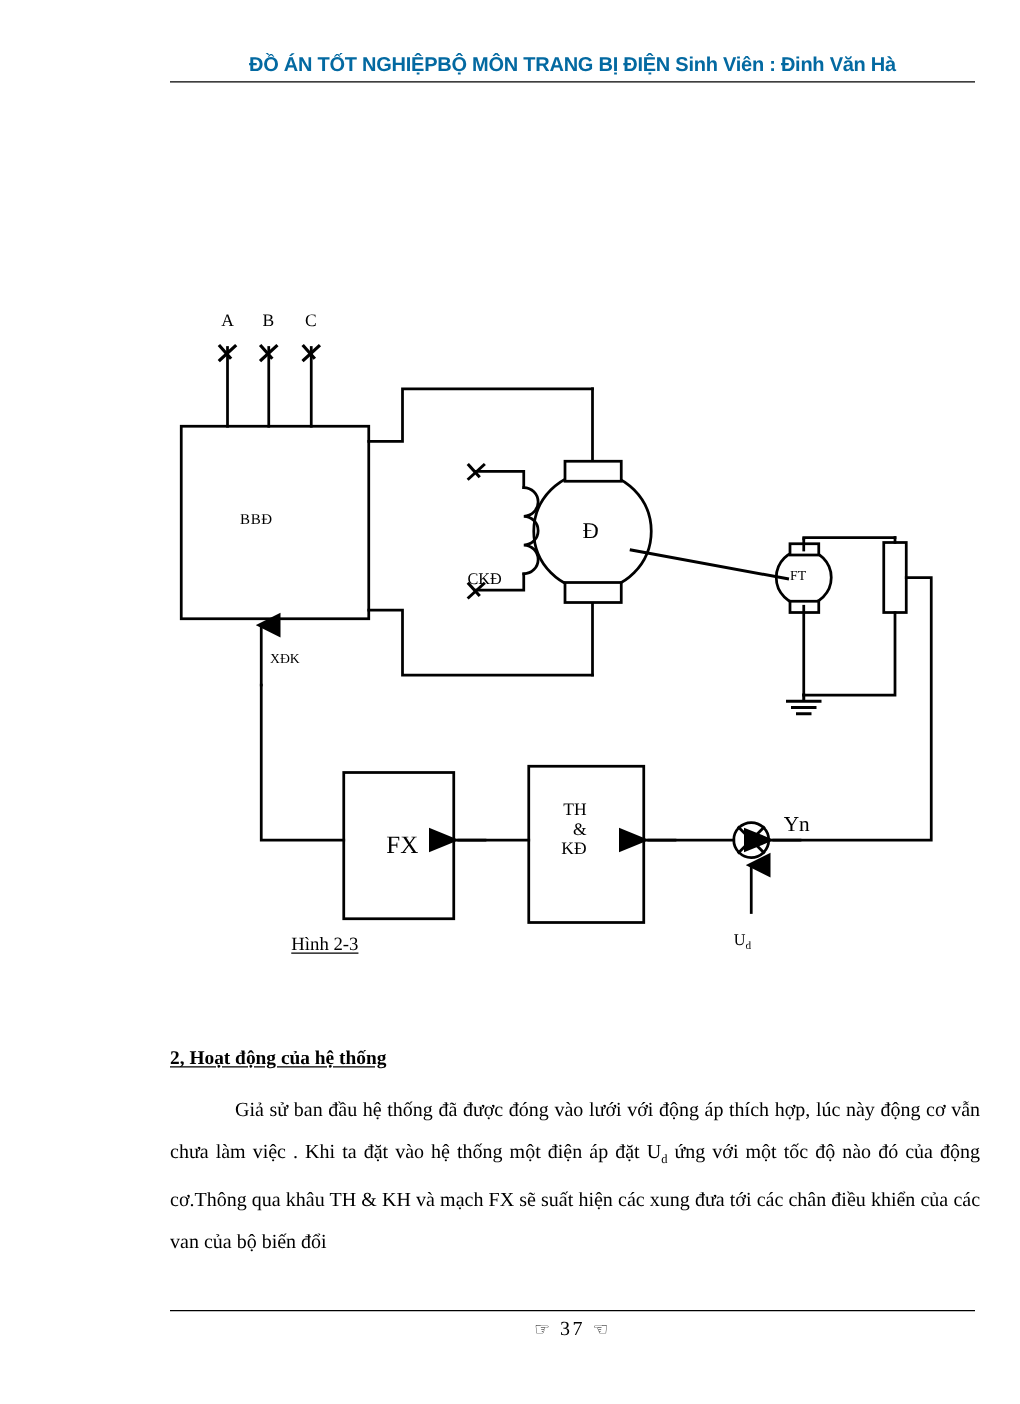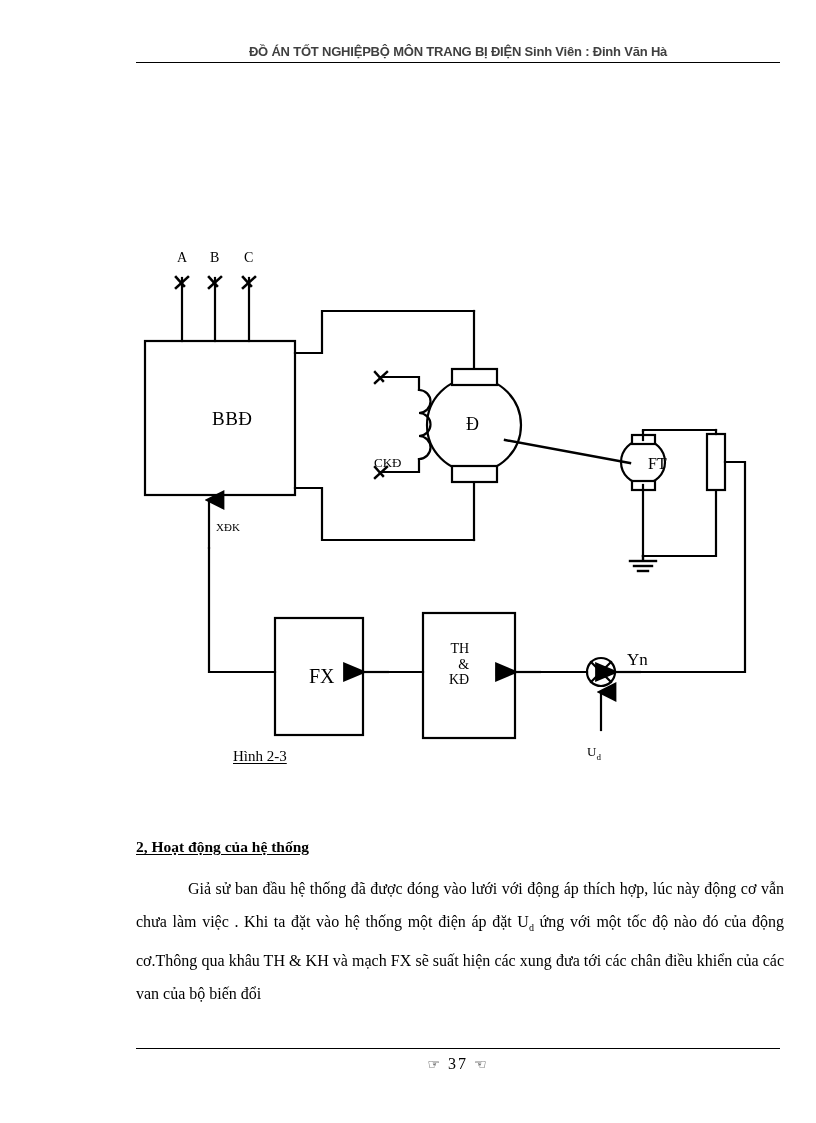--- a/index.html
+++ b/index.html
@@ -19,25 +19,25 @@
   
   .header {
     position: absolute;
     left: 136px;
     top: 44px;
     width: 644px;
     text-align: center;
   }
   .header-text {
     font-family: "Liberation Sans", "DejaVu Sans", sans-serif;
-    font-size: 13px;
+    font-size: 16px;
     font-weight: 600;
     letter-spacing: -0.2px;
     white-space: nowrap;
-    color: #404040;
+    color: #0369a1;
   }
   .header-rule {
     margin-top: 3px;
     border-bottom: 1.6px solid #000;
     width: 100%;
   }
 
   
   .figure {
     position: absolute;
@@ -50,24 +50,24 @@
   .figure svg { display: block; }
 
   
   .lbl {
     position: absolute;
     font-family: "Liberation Serif", "DejaVu Serif", serif;
     color: #000;
     white-space: nowrap;
   }
   .lbl-phase { font-size: 14px; }
-  .lbl-bbd   { font-size: 19px; letter-spacing: 0.5px; margin-left: 20px; }
+  .lbl-bbd   { font-size: 12px; letter-spacing: 0.5px; }
   .lbl-ckd   { font-size: 13px; margin-top: 40px; }
   .lbl-d     { font-size: 18px; }
-  .lbl-ft    { font-size: 16px; margin-left: 16px; }
+  .lbl-ft    { font-size: 11px; }
   .lbl-xdk   { font-size: 11px; }
   .lbl-fx    { font-size: 20px; }
   .lbl-thkd  { font-size: 14px; line-height: 1.12; text-align: right; }
   .lbl-yn    { font-size: 17px; }
   .lbl-ud    { font-size: 13px; }
 
   .fig-caption {
     position: absolute;
     left: 233px;
     top: 748px;

